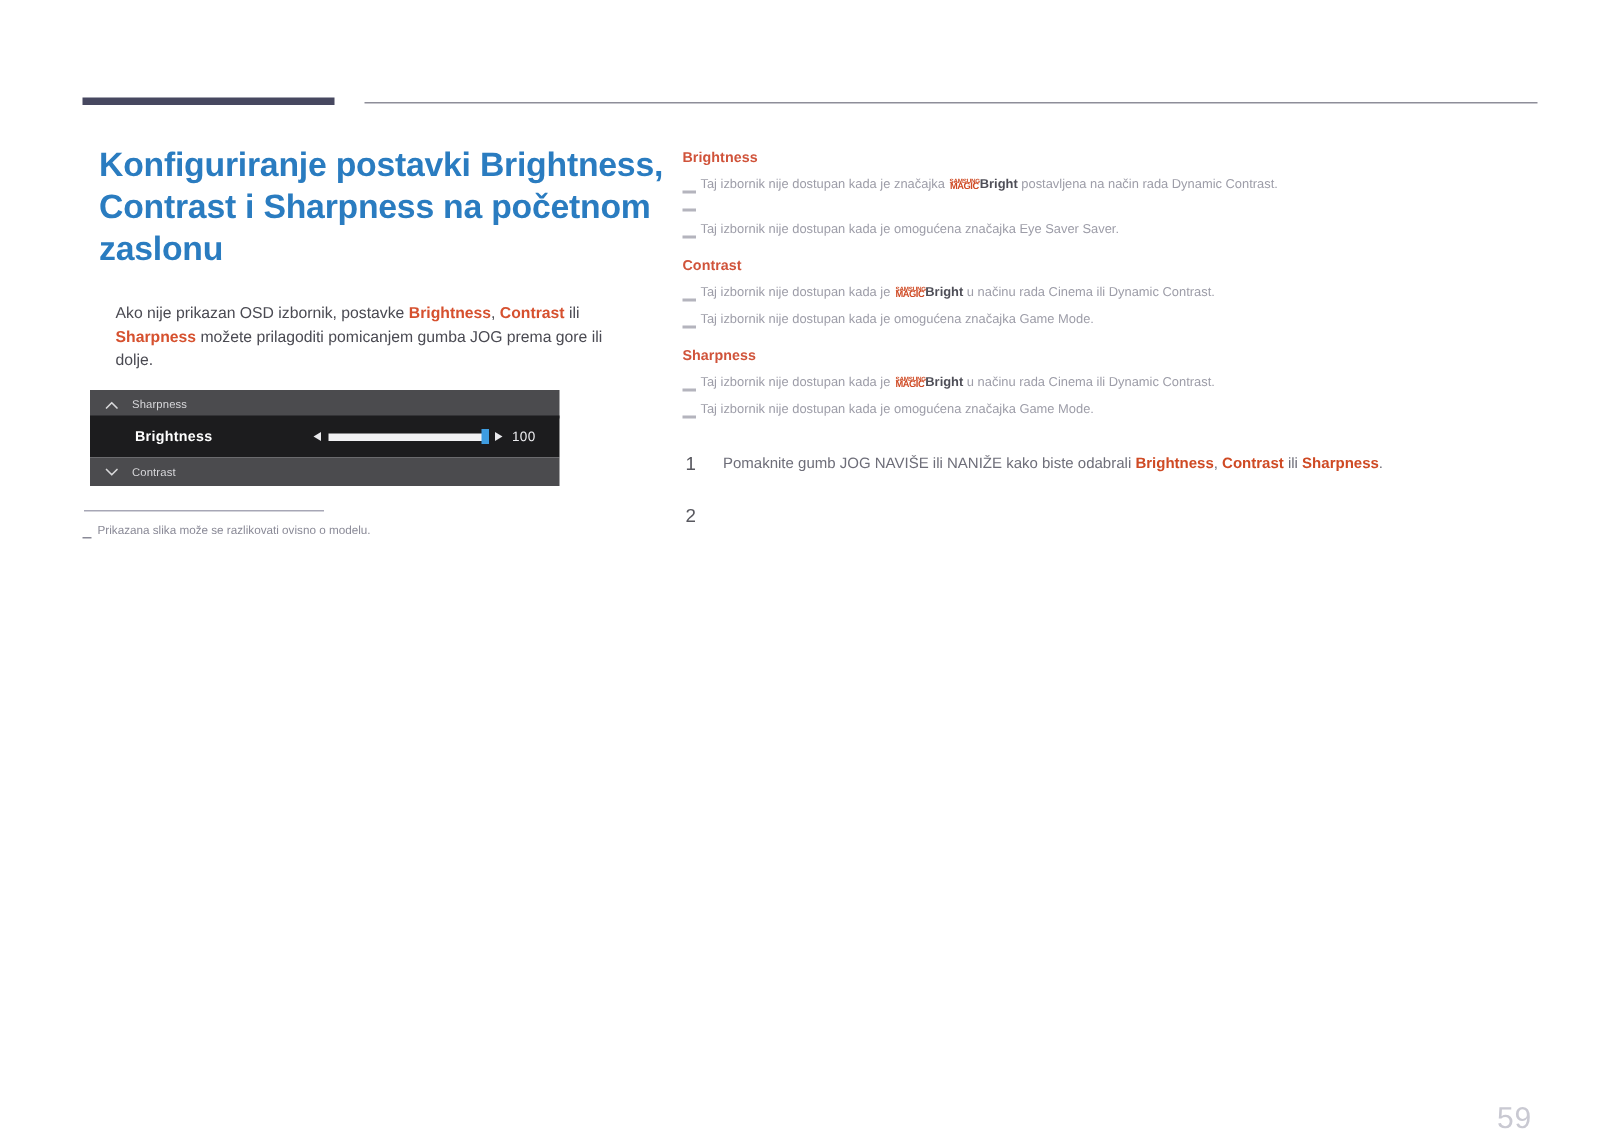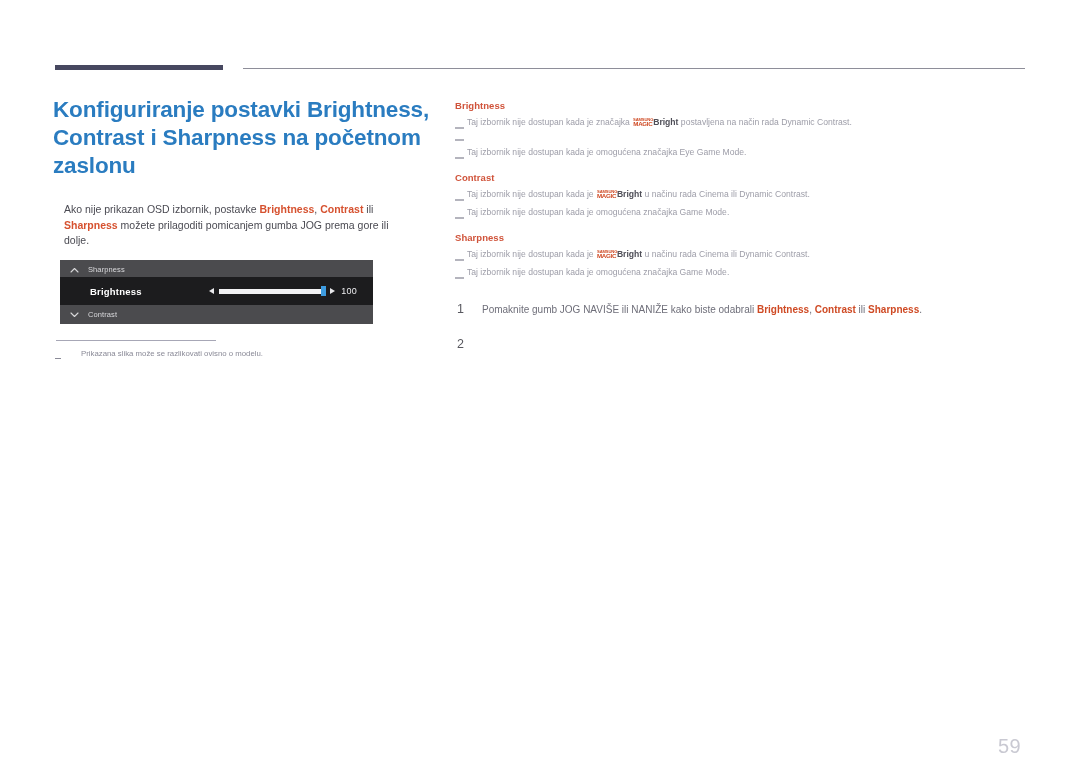--- a/index.html
+++ b/index.html
@@ -35,21 +35,21 @@
     left: 243px;
     top: 68px;
     width: 782px;
     height: 1px;
     background: #8e8e99;
   }
 
   
   .left-col {
     position: absolute;
-    left: 53px;
+    left: 66px;
     top: 96px;
     width: 380px;
   }
   .page-title {
     font-size: 22.5px;
     line-height: 28px;
     font-weight: bold;
     color: #2a7cc0;
     letter-spacing: -0.15px;
     margin: 0 0 22px 0;
@@ -169,21 +169,21 @@
   }
   .footnote {
     position: absolute;
     left: 55px;
     top: 348px;
     width: 330px;
     font-size: 7.8px;
     line-height: 11px;
     color: #8a8a97;
     display: flex;
-    gap: 20px;
+    gap: 4px;
     align-items: flex-end;
   }
   .footnote .fdash {
     display: inline-block;
     width: 6px;
     height: 1px;
     background: #8a8a97;
     margin-top: 5px;
     flex: 0 0 auto;
   }
@@ -355,21 +355,21 @@
       <div class="sec-head">Brightness</div>
       <div class="note">
         <span class="ndash"></span>
         <span class="ntext"><span>Taj izbornik nije dostupan kada je značajka </span><span class="smagic"><span class="s1">SAMSUNG</span><span class="s2">MAGIC</span></span><b class="dim-b">Bright</b><span> postavljena na način rada </span><span>Dynamic Contrast</span><span>.</span></span>
       </div>
       <div class="note">
         <span class="ndash"></span>
       </div>
       <div class="note">
         <span class="ndash"></span>
-        <span class="ntext"><span>Taj izbornik nije dostupan kada je omogućena značajka </span><span>Eye Game Mode</span><span>.</span></span>
+        <span class="ntext"><span>Taj izbornik nije dostupan kada je omogućena značajka </span><span>Eye Saver Saver</span><span>.</span></span>
       </div>
       <div class="sec-head spaced">Contrast</div>
       <div class="note">
         <span class="ndash"></span>
         <span class="ntext"><span>Taj izbornik nije dostupan kada je </span><span class="smagic"><span class="s1">SAMSUNG</span><span class="s2">MAGIC</span></span><b class="dim-b">Bright</b><span> u načinu rada </span><span>Cinema</span><span> ili </span><span>Dynamic Contrast</span><span>.</span></span>
       </div>
       <div class="note">
         <span class="ndash"></span>
         <span class="ntext"><span>Taj izbornik nije dostupan kada je omogućena značajka </span><span>Game Mode</span><span>.</span></span>
       </div>

